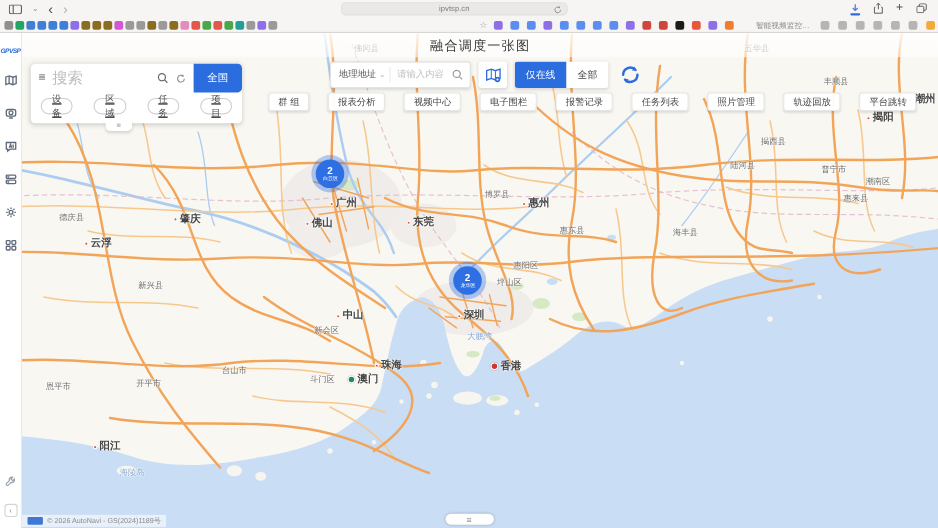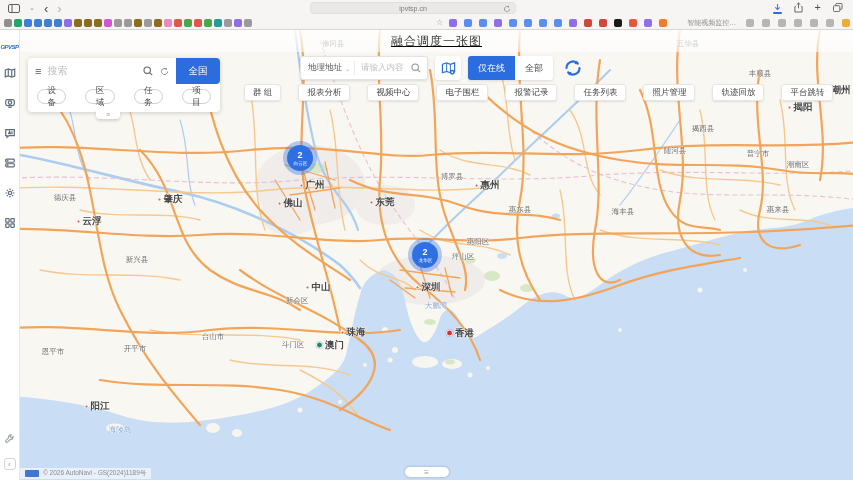--- a/index.html
+++ b/index.html
@@ -31,44 +31,44 @@
   .side-logo { margin-top:14px; font-size:6px; font-style:italic; font-weight:bold; color:#2b6cdf; letter-spacing:-0.5px; }
   .side-ic { width:14px; height:14px; margin-top:16px; display:flex; align-items:center; justify-content:center; }
   .side-ic svg { width:12px; height:12px; stroke:#5f6b7a; fill:none; stroke-width:1.4; }
   .side-bottom { margin-top:auto; margin-bottom:10px; display:flex; flex-direction:column; align-items:center; gap:10px; }
   .side-bottom svg { width:11px; height:11px; stroke:#9aa3ad; fill:none; stroke-width:1.4; }
   .collapse-btn { width:12px; height:12px; border:1px solid #d4d4d4; border-radius:3px; background:#fff; color:#8a8a8a; font-size:7px; display:flex; align-items:center; justify-content:center; }
 
   
   .map { position:absolute; top:30px; left:0; right:0; bottom:0; background:#f9f7f2; overflow:hidden; }
   .map svg.basemap { position:absolute; inset:0; }
-  .titlebar { position:absolute; top:0; left:20px; right:0; height:22px; background:linear-gradient(rgba(255,255,255,.85), rgba(255,255,255,.55)); display:flex; align-items:center; justify-content:center; z-index:6;text-decoration:underline; }
+  .titlebar { position:absolute; top:0; left:20px; right:0; height:22px; background:linear-gradient(rgba(255,255,255,.85), rgba(255,255,255,.55)); display:flex; align-items:center; justify-content:center; z-index:6; }
   .title-text { font-size:12px; color:#3a3a3a; letter-spacing:1px; }
 
   
   .labels, .markers { position:absolute; inset:0; z-index:3; }
   .mlabel { position:absolute; transform:translate(-50%,-50%); white-space:nowrap; display:flex; align-items:center; gap:2px; }
   .mlabel .txt { font-size:7.5px; color:#6e6e6e; text-shadow:0 0 2px #fff,0 0 2px #fff; }
   .mlabel.city .txt { font-size:9.5px; color:#454545; font-weight:bold; }
   .mlabel.water .txt { color:#86a9d8; font-size:7.5px; }
   .mlabel .dot { width:4px; height:4px; border-radius:50%; background:#e25b52; border:1px solid #fff; }
   .mlabel .hk-ic { width:7px; height:7px; border-radius:50%; background:#d5332c; border:1px solid #fff; box-shadow:0 0 1px rgba(0,0,0,.4); display:inline-block; }
   .mlabel .mo-ic { width:7px; height:7px; border-radius:50%; background:#1d8a6e; border:1px solid #fff; box-shadow:0 0 1px rgba(0,0,0,.4); display:inline-block; }
   .cluster { position:absolute; transform:translate(-50%,-50%); width:26px; height:26px; border-radius:50%; background:#2f6fe4; box-shadow:0 0 0 4px rgba(47,111,228,.35); display:flex; flex-direction:column; align-items:center; justify-content:center; color:#fff; z-index:5; }
   .cluster .cnum { font-size:9px; font-weight:bold; line-height:9px; }
   .cluster .clab { font-size:5px; line-height:6px; transform:scale(.92); }
 
   
   .panel { position:absolute; left:28px; top:28px; width:192px; background:#fff; border-radius:4px; box-shadow:0 1px 5px rgba(0,0,0,.18); z-index:7; }
   .panel-row1 { height:26px; display:flex; align-items:center; padding-left:7px; }
   .hamb { font-size:11px; color:#555; margin-right:6px; }
-  .search-ph { font-size:10px; color:#bdbdbd; flex:1; }
+  .search-ph { font-size:14px; color:#bdbdbd; flex:1; }
   .mini-ic { margin-right:7px; }
   .nation-btn { height:26px; width:44px; background:#2b6cdf; color:#fff; font-size:9.5px; border:none; border-radius:0 4px 4px 0; display:flex; align-items:center; justify-content:center; }
-  .panel-row2 { display:flex; gap:19px; padding:5px 9px 8px 9px; }
+  .panel-row2 { display:flex; gap:19px; padding:5px 9px 8px 9px;text-decoration:underline; }
   .pill { height:15px; padding:0 9px; border:1px solid #cfcfcf; border-radius:8px; background:#fff; font-size:8.5px; color:#4a4a4a; display:flex; align-items:center; }
   .panel-handle { position:absolute; left:96px; top:80px; width:24px; height:9px; background:#fff; border-radius:0 0 4px 4px; box-shadow:0 2px 3px rgba(0,0,0,.15); display:flex; align-items:center; justify-content:center; font-size:7px; color:#9b9b9b; z-index:7; }
 
   
   .toolbar { position:absolute; left:300px; top:26px; display:flex; align-items:center; z-index:7; }
   .addr-bar { width:128px; height:24px; background:#fff; border:1px solid #e3e3e3; border-radius:3px; display:flex; align-items:center; box-shadow:0 1px 3px rgba(0,0,0,.12); }
   .addr-type { font-size:8.5px; color:#555; padding:0 4px 0 7px; display:flex; align-items:center; gap:3px; border-right:1px solid #ececec; height:14px; }
   .addr-type .chv { font-size:6px; color:#9b9b9b; }
   .addr-input { flex:1; font-size:8.5px; color:#c0c0c0; padding-left:6px; }
   .addr-search { padding-right:6px; }
@@ -371,21 +371,21 @@
       <div class="mlabel county" style="left: 798px; top: 135px;">
 
         <span class="txt">潮南区</span>
       </div>
 
       <div class="mlabel county" style="left: 623px; top: 182px;">
 
         <span class="txt">海丰县</span>
       </div>
 
-      <div class="mlabel county" style="left: 778px; top: 180px; justify-content: center;">
+      <div class="mlabel county" style="left: 778px; top: 151px; justify-content: center;">
 
         <span class="txt">惠来县</span>
       </div>
 
       <div class="mlabel county" style="left: 53px; top: 322px;">
 
         <span class="txt">恩平市</span>
       </div>
 
       <div class="mlabel county" style="left: 135px; top: 319px;">

